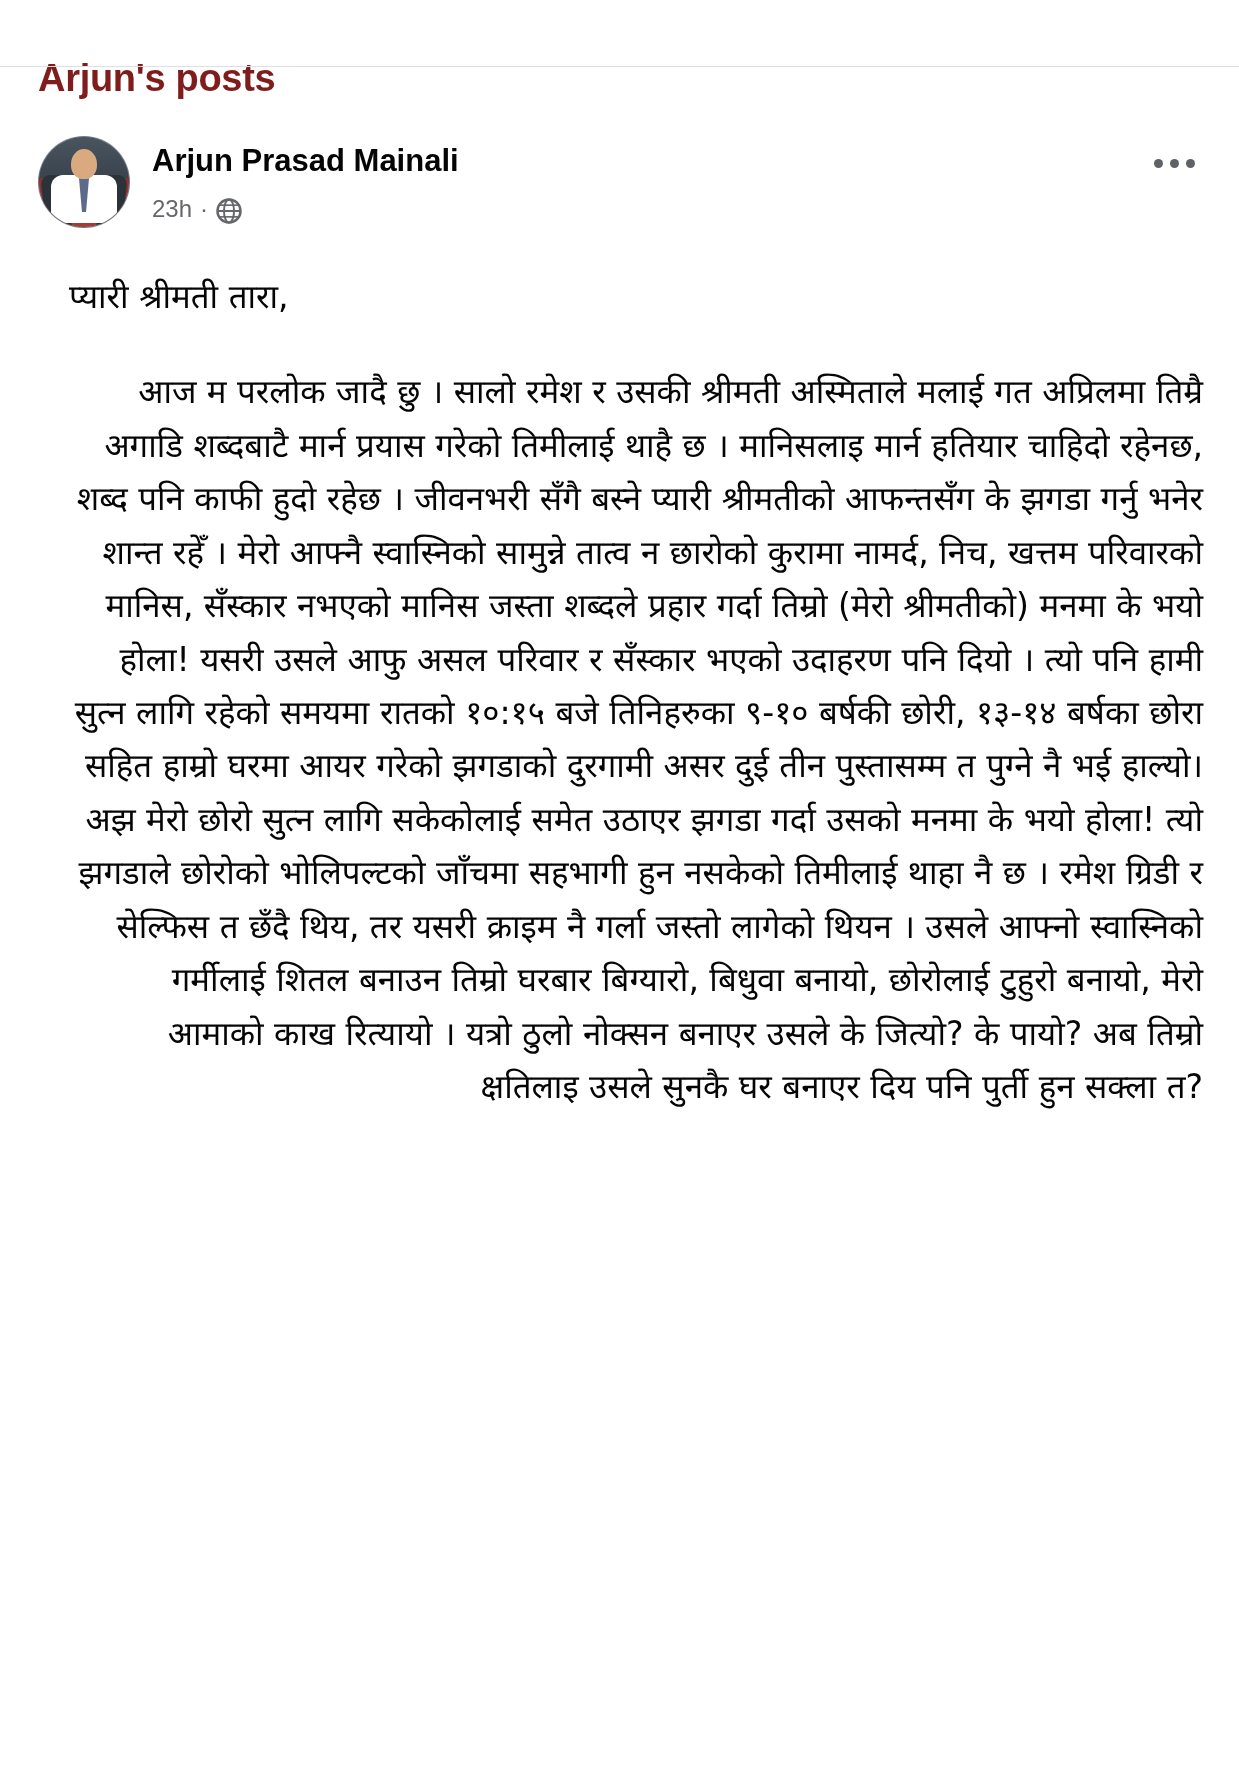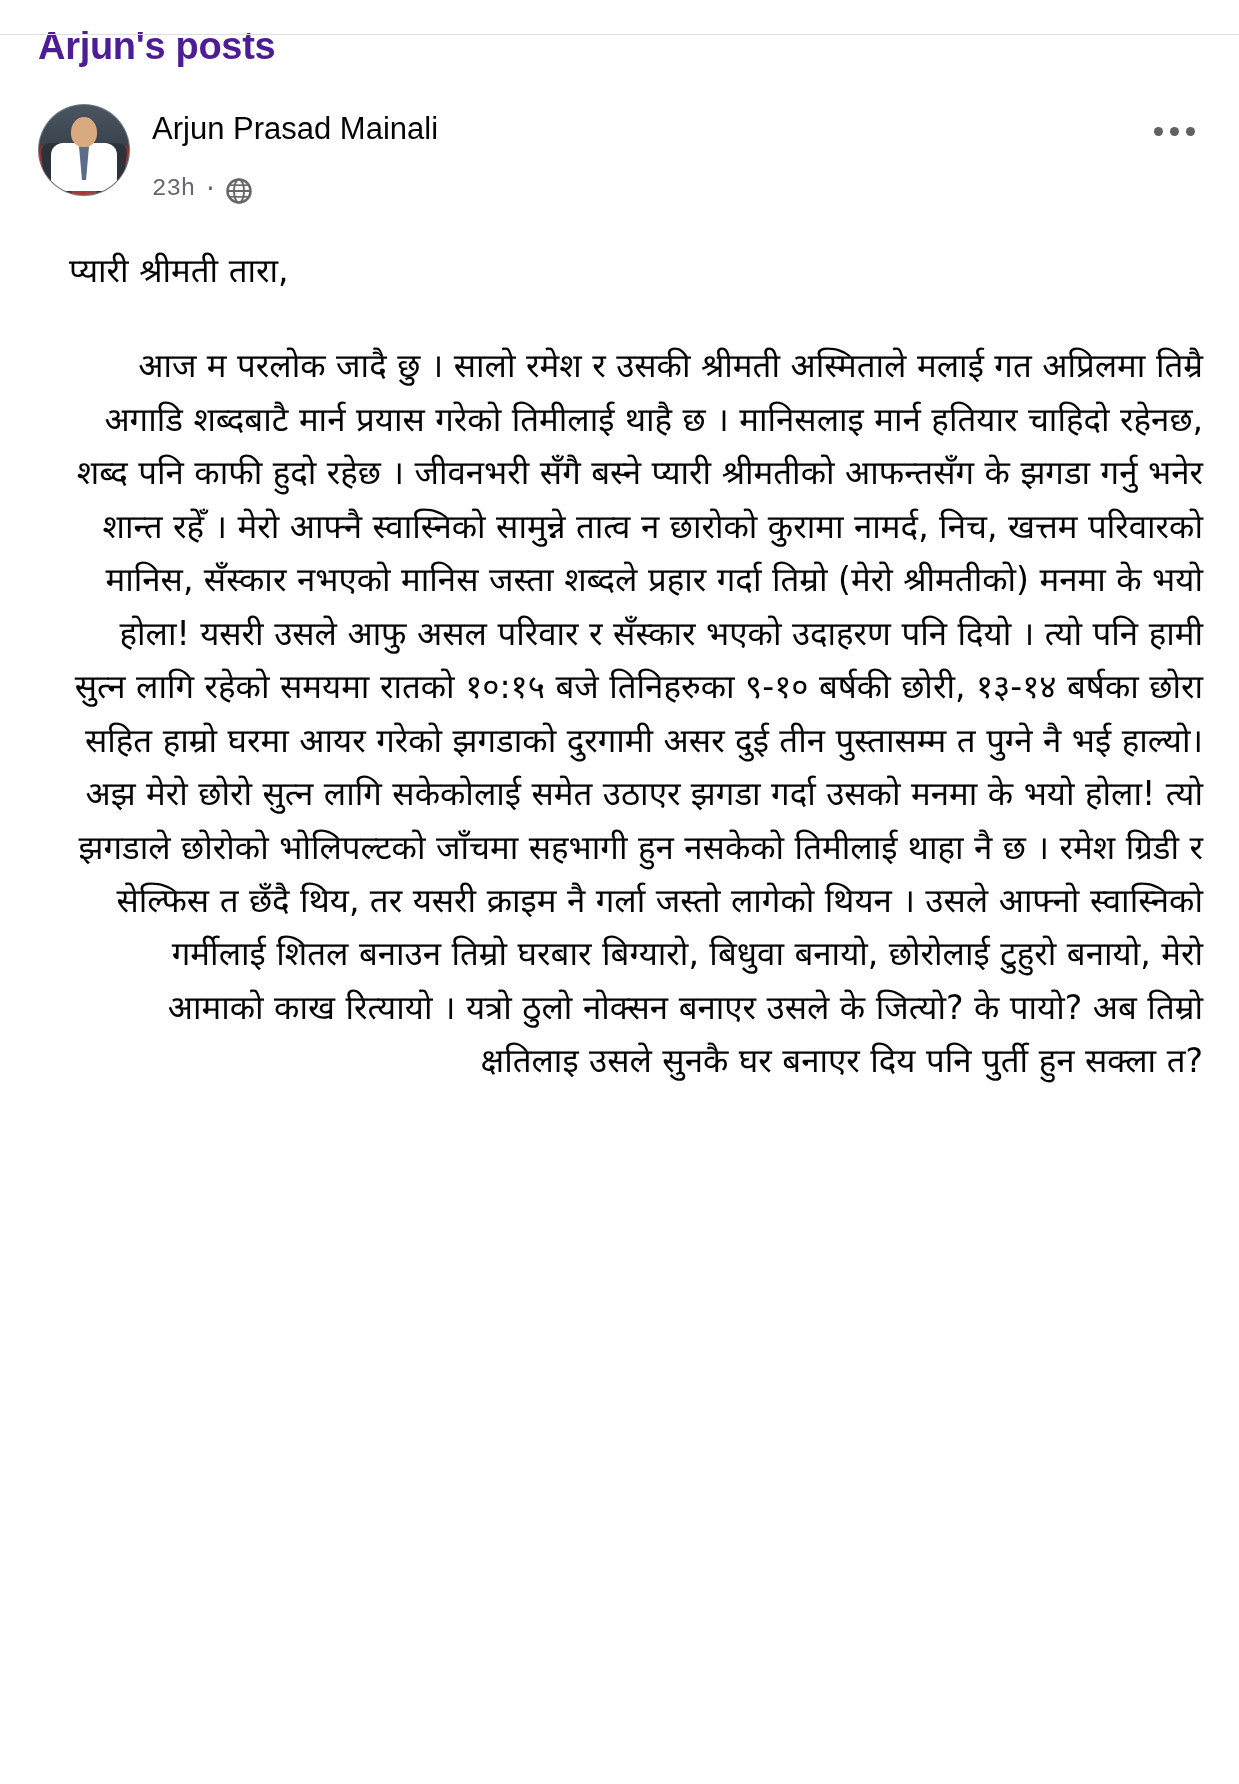--- a/index.html
+++ b/index.html
@@ -27,22 +27,22 @@
     left: 0;
     top: 8px;
     width: 1239px;
     height: 1px;
     background: #dddfe2;
   }
   .page-title {
     font-size: 38px;
     font-weight: bold;
     letter-spacing: -0.3px;
-    color: #4c1d95;
-    margin: 26px 0 0 8px;
+    color: #7f1d1d;
+    margin: 58px 0 0 8px;
     line-height: 1.1;
   }
   .post-header {
     display: flex;
     align-items: flex-start;
     margin-top: 36px;
     position: relative;
     padding-left: 8px;
   }
   .avatar {
@@ -105,31 +105,30 @@
     clip-path: polygon(0 0, 100% 0, 70% 100%, 30% 100%);
   }
   .poster-block {
     margin-left: 22px;
     padding-top: 6px;
     flex: 1 1 auto;
     min-width: 0;
   }
   .poster-name {
     font-size: 31px;
-    font-weight: normal;
+    font-weight: bold;
     color: #050505;
     line-height: 1.2;
   }
   .meta-row {
     display: flex;
-    align-items: center;
-    margin-top: 28px;
+    align-items: flex-start;
+    margin-top: 16px;
     color: #65676b;
     font-size: 24px;
-    font-family: Liberation Mono, monospace;
   }
   .meta-sep {
     margin: 0 8px;
     color: #65676b;
     font-size: 24px;
   }
   .globe-icon {
     display: inline-block;
     width: 26px;
     height: 26px;

